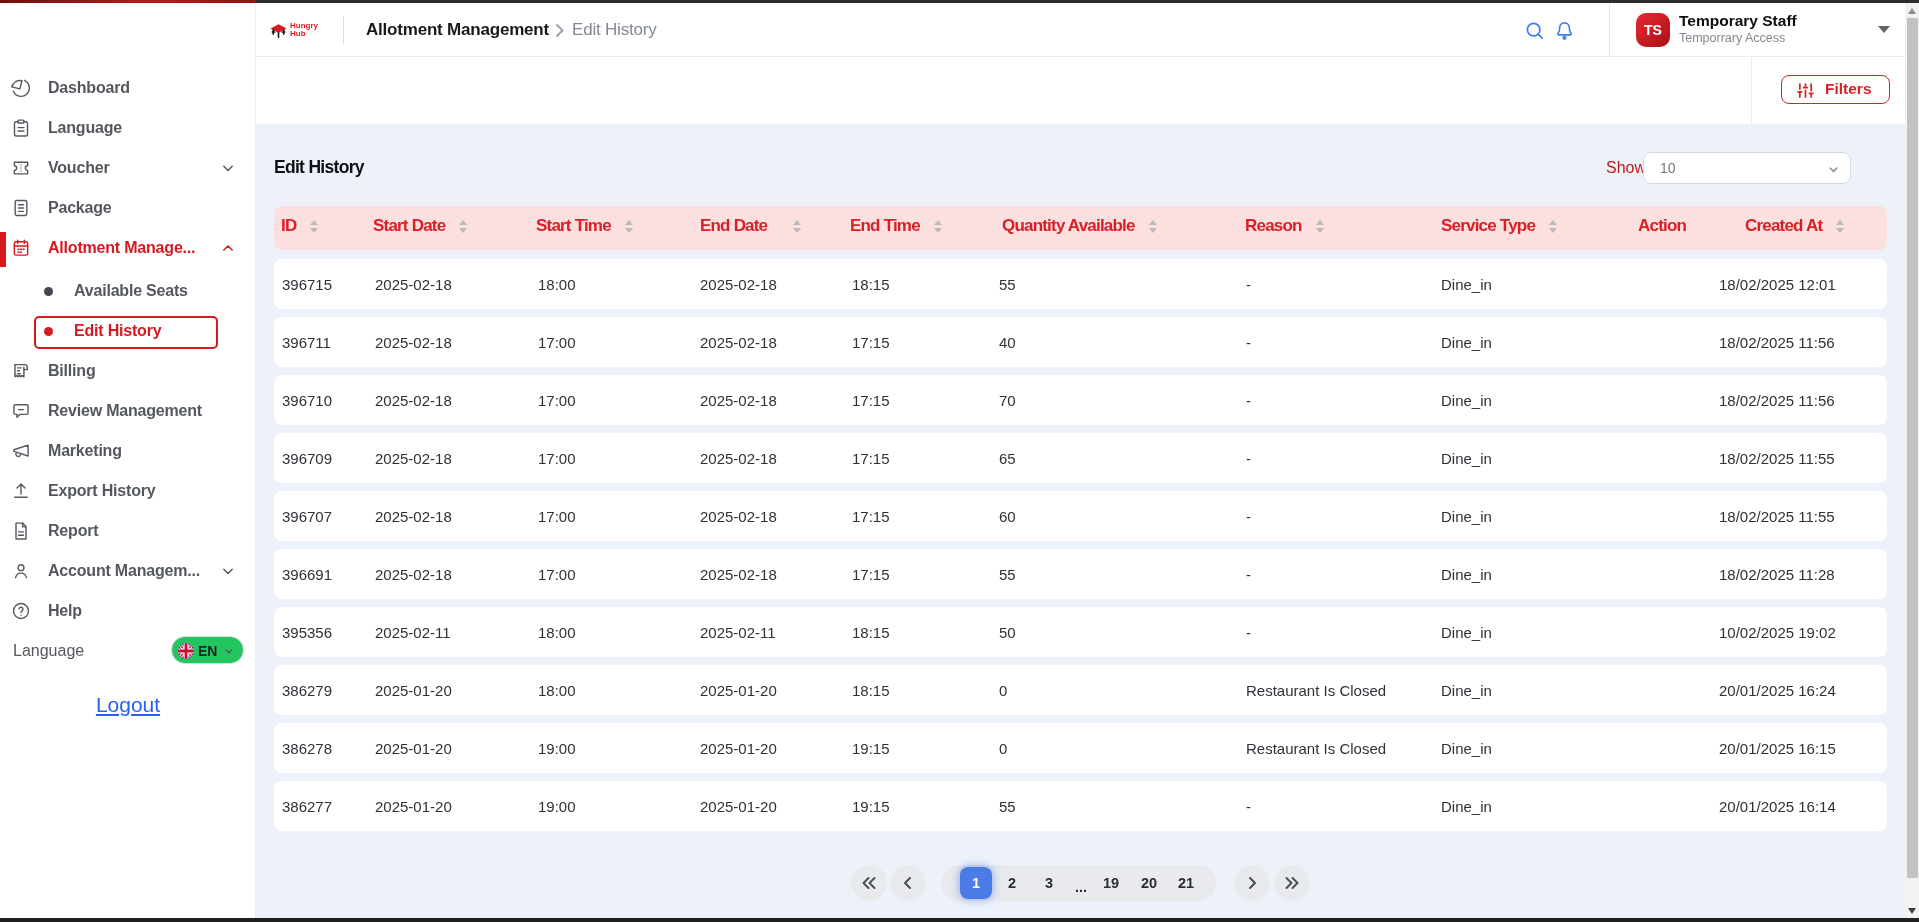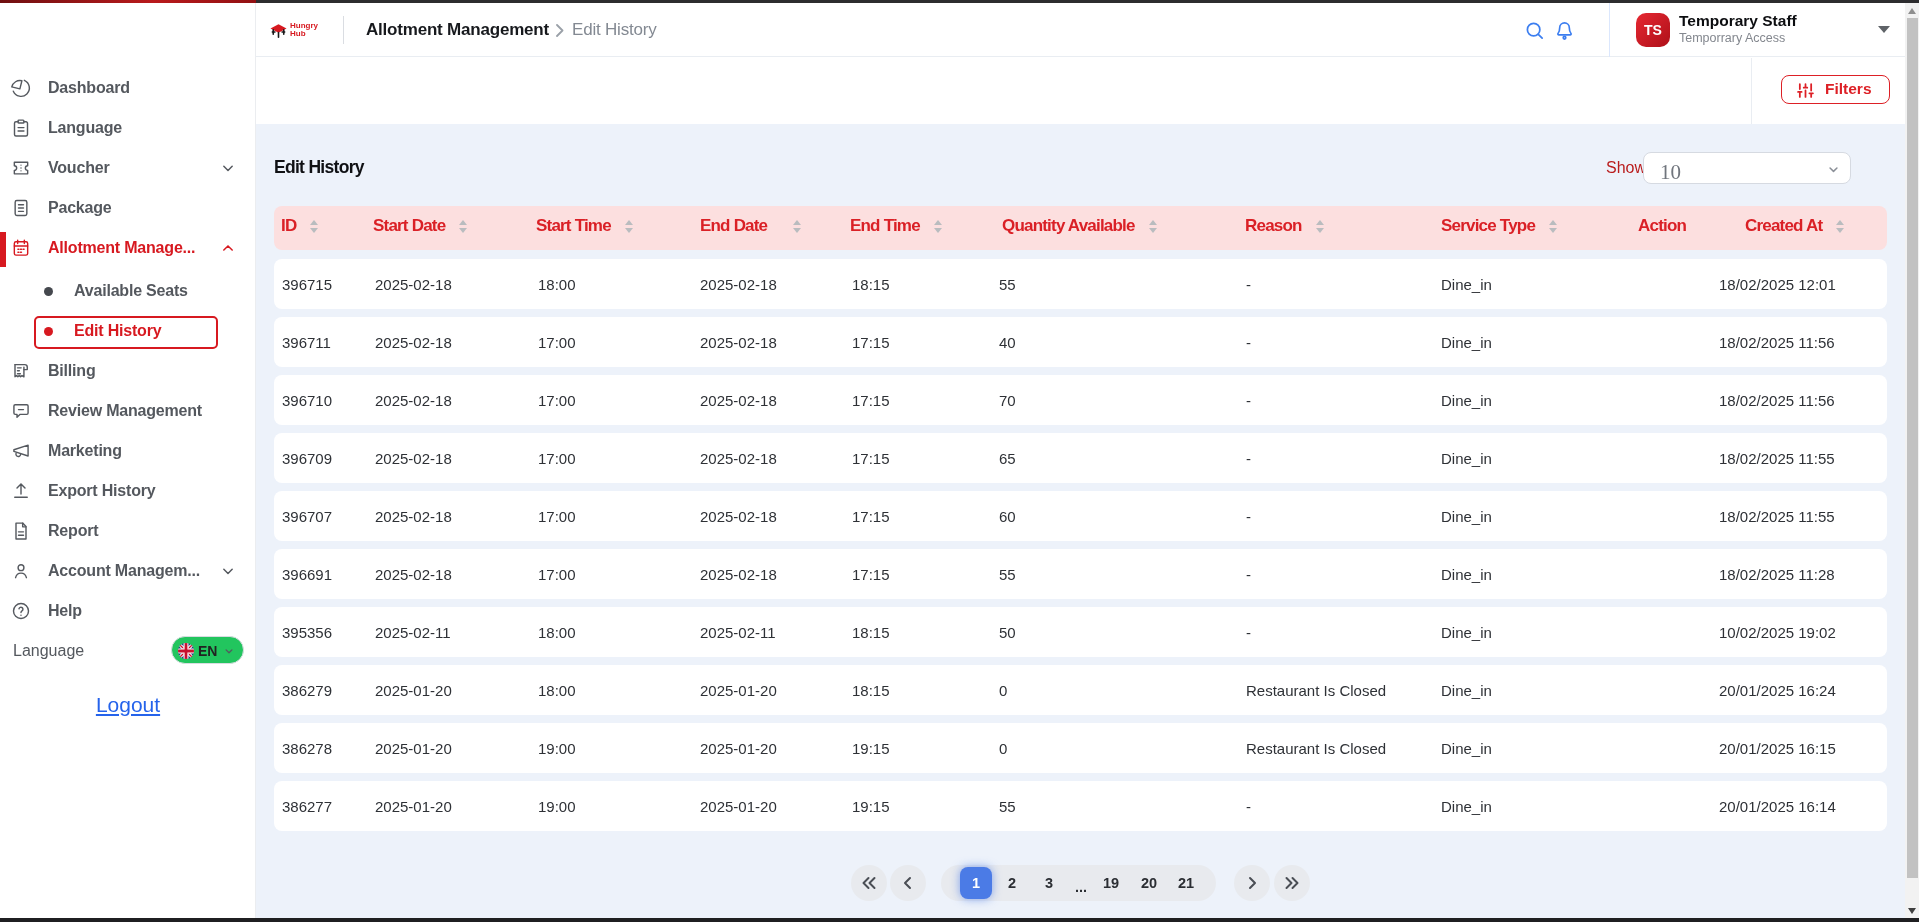--- a/index.html
+++ b/index.html
@@ -49,21 +49,21 @@
   #fstrip { left:256px; top:57px; width:1649px; height:67px; background:#fff; }
   #f-div { left:1495px; top:1px; width:1px; height:66px; background:#e9edf2; }
   #fbtn { left:1525px; top:18px; width:109px; height:29px; border:1.5px solid #dd2026; border-radius:8px; background:#fff; }
   #fbtn-t { position:absolute; left:43px; top:4px; font-size:15.5px; font-weight:bold; color:#dd2026; }
 
   
   #content { left:256px; top:124px; width:1649px; height:794px; background:#edf2fa; }
   #title { left:18px; top:33px; font-size:17.5px; font-weight:bold; color:#101114; letter-spacing:-0.7px; }
   #show-l { left:1338px; top:35px; font-size:16px; color:#b91c1c;margin-left:12px; }
   #show-sel { left:1387px; top:28px; width:208px; height:32px; background:#fff; border:1px solid #d6dae1; border-radius:8px; }
-  #show-sel span { position:absolute; left:16px; top:7px; font-size:21px; color:#70757d;font-family:Liberation Serif, serif; }
+  #show-sel span { position:absolute; left:16px; top:7px; font-size:14px; color:#70757d; }
 
   #thead { left:18px; top:82px; width:1613px; height:44px; background:#fcdfdf; border-radius:8px; }
   .th { position:absolute; top:-2px; height:44px; display:flex; align-items:center; gap:14px; font-size:17px; font-weight:bold; color:#da2026; letter-spacing:-0.8px; }
   .sort { width:8px; height:13px; position:relative; }
   .sort:before { content:""; position:absolute; left:0; top:0; border-left:4px solid transparent; border-right:4px solid transparent; border-bottom:5px solid #b9bcbf; }
   .sort:after { content:""; position:absolute; left:0; bottom:0; border-left:4px solid transparent; border-right:4px solid transparent; border-top:5px solid #b9bcbf; }
 
   .trow { position:absolute; left:18px; width:1613px; height:50px; background:#fff; border-radius:8px; }
   .td { position:absolute; top:50%; transform:translateY(-50%); font-size:15px; color:#2e3136; white-space:nowrap; }
 

